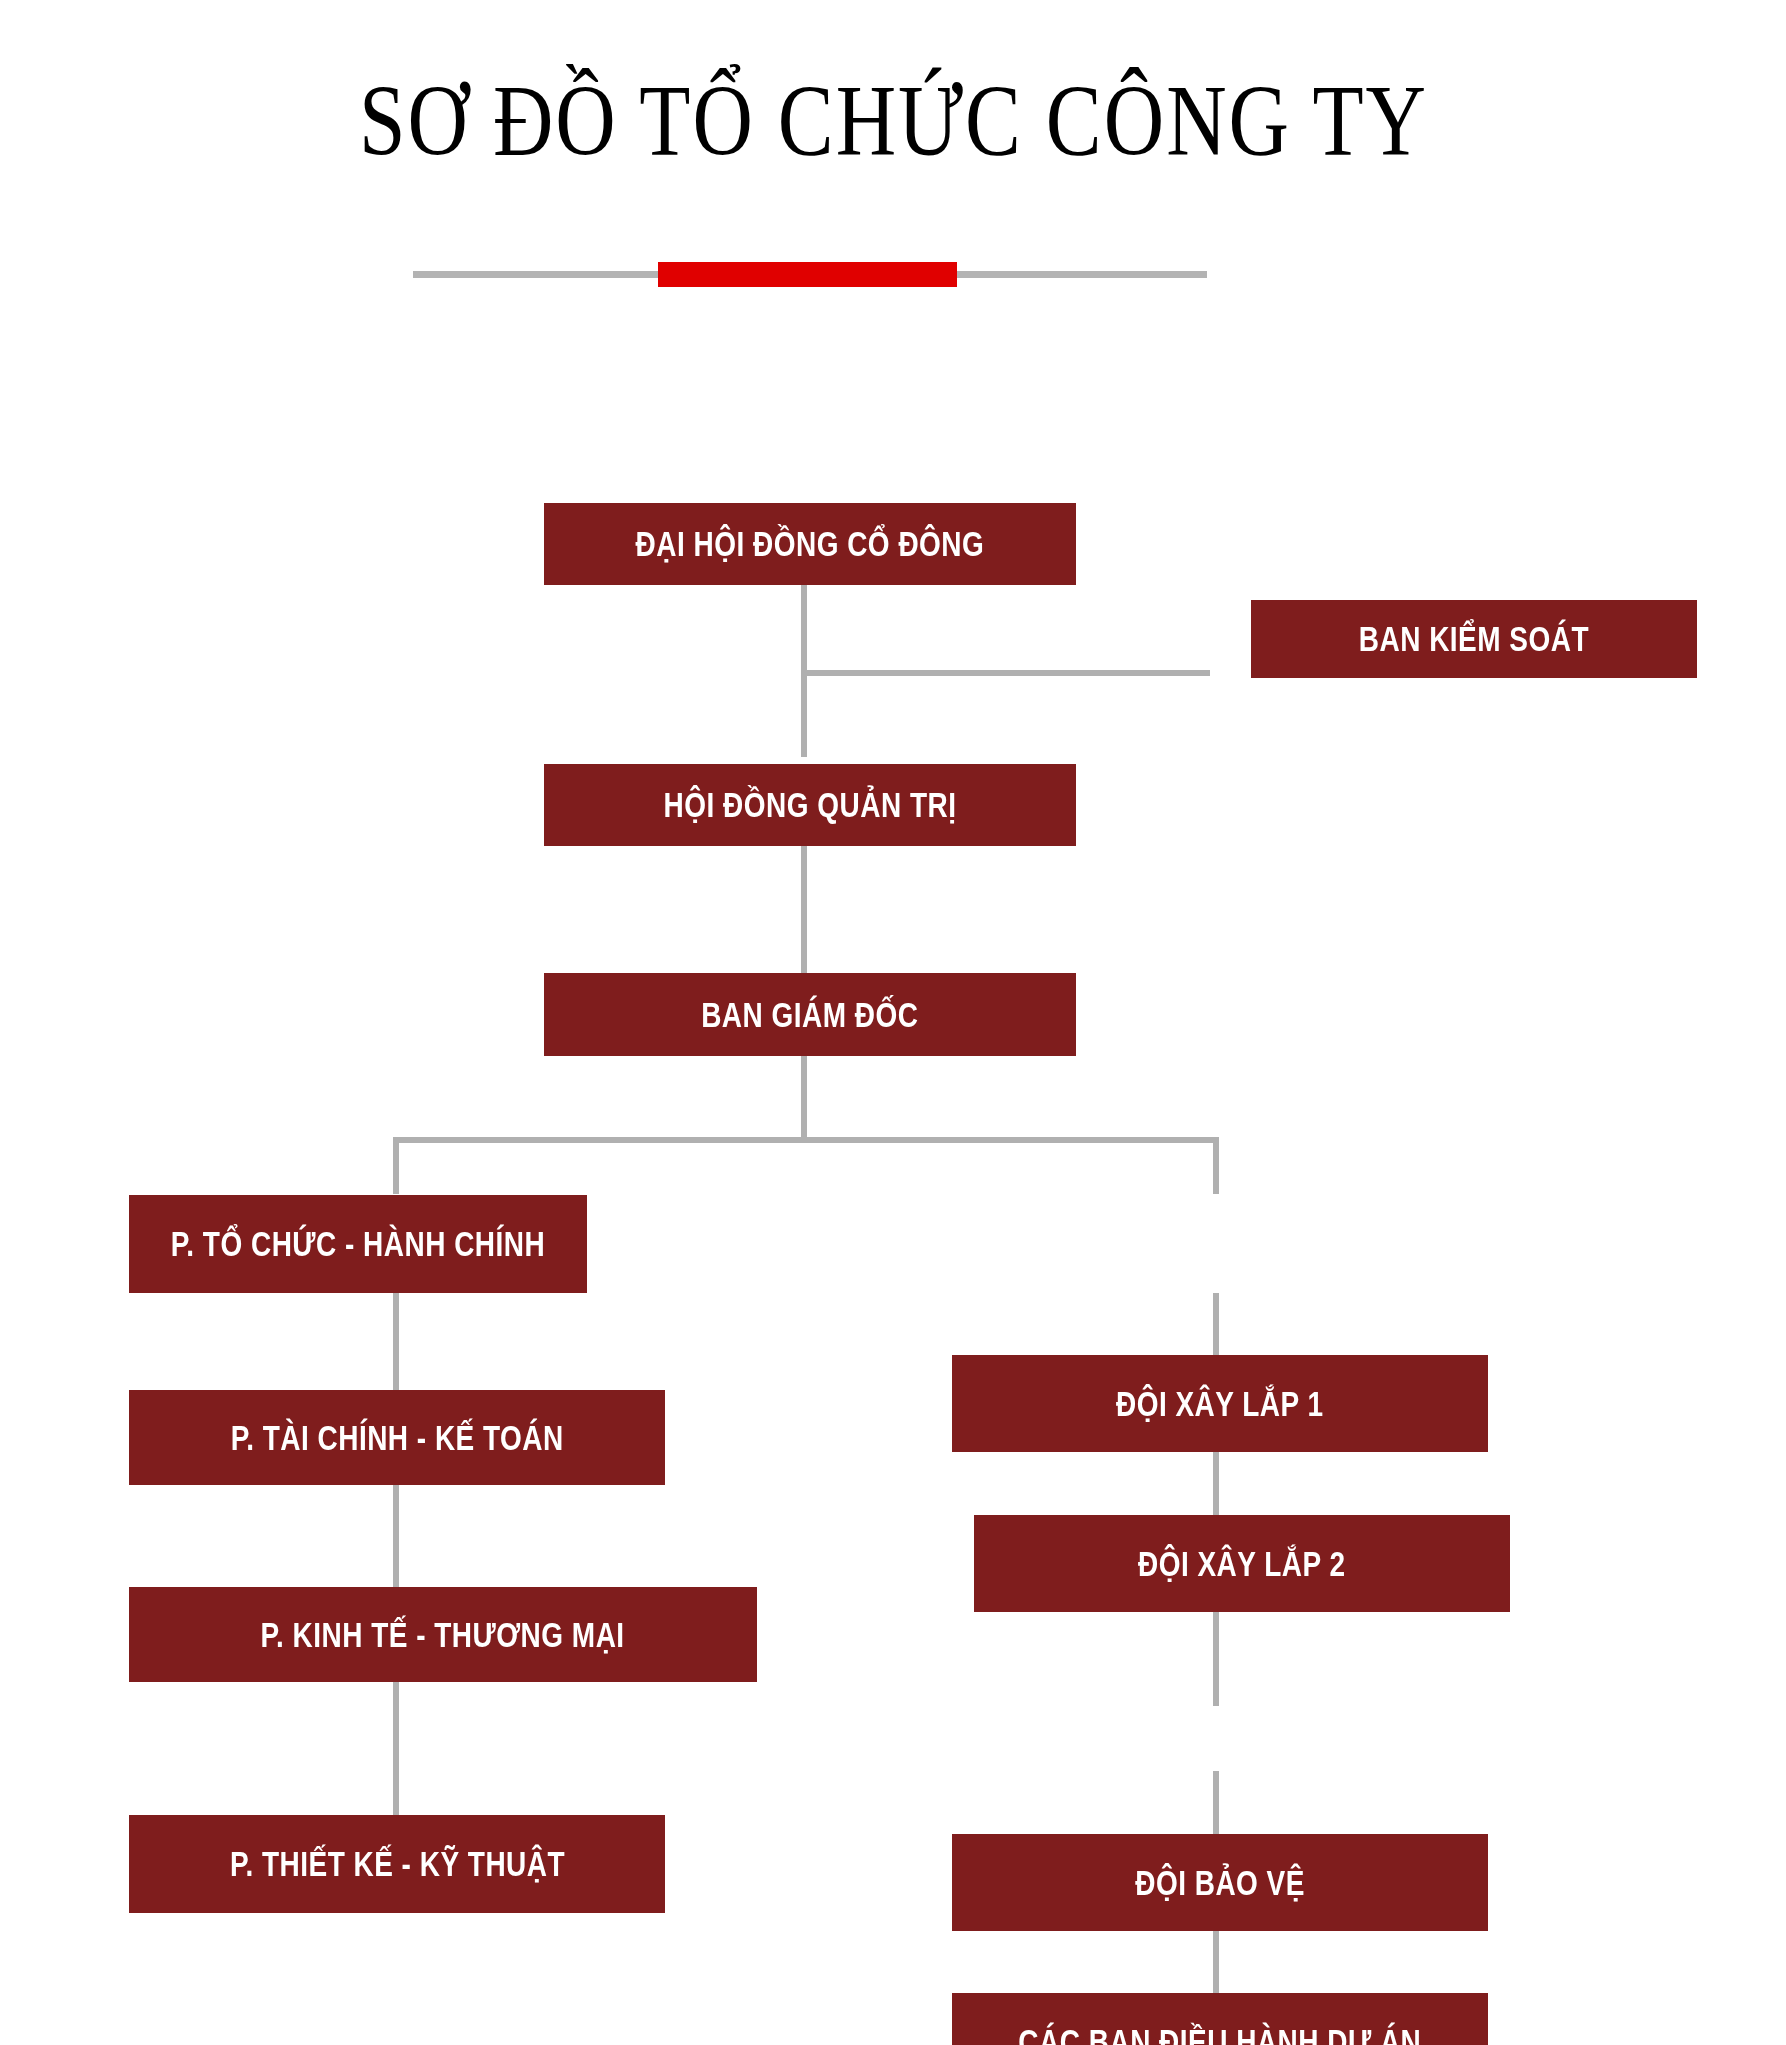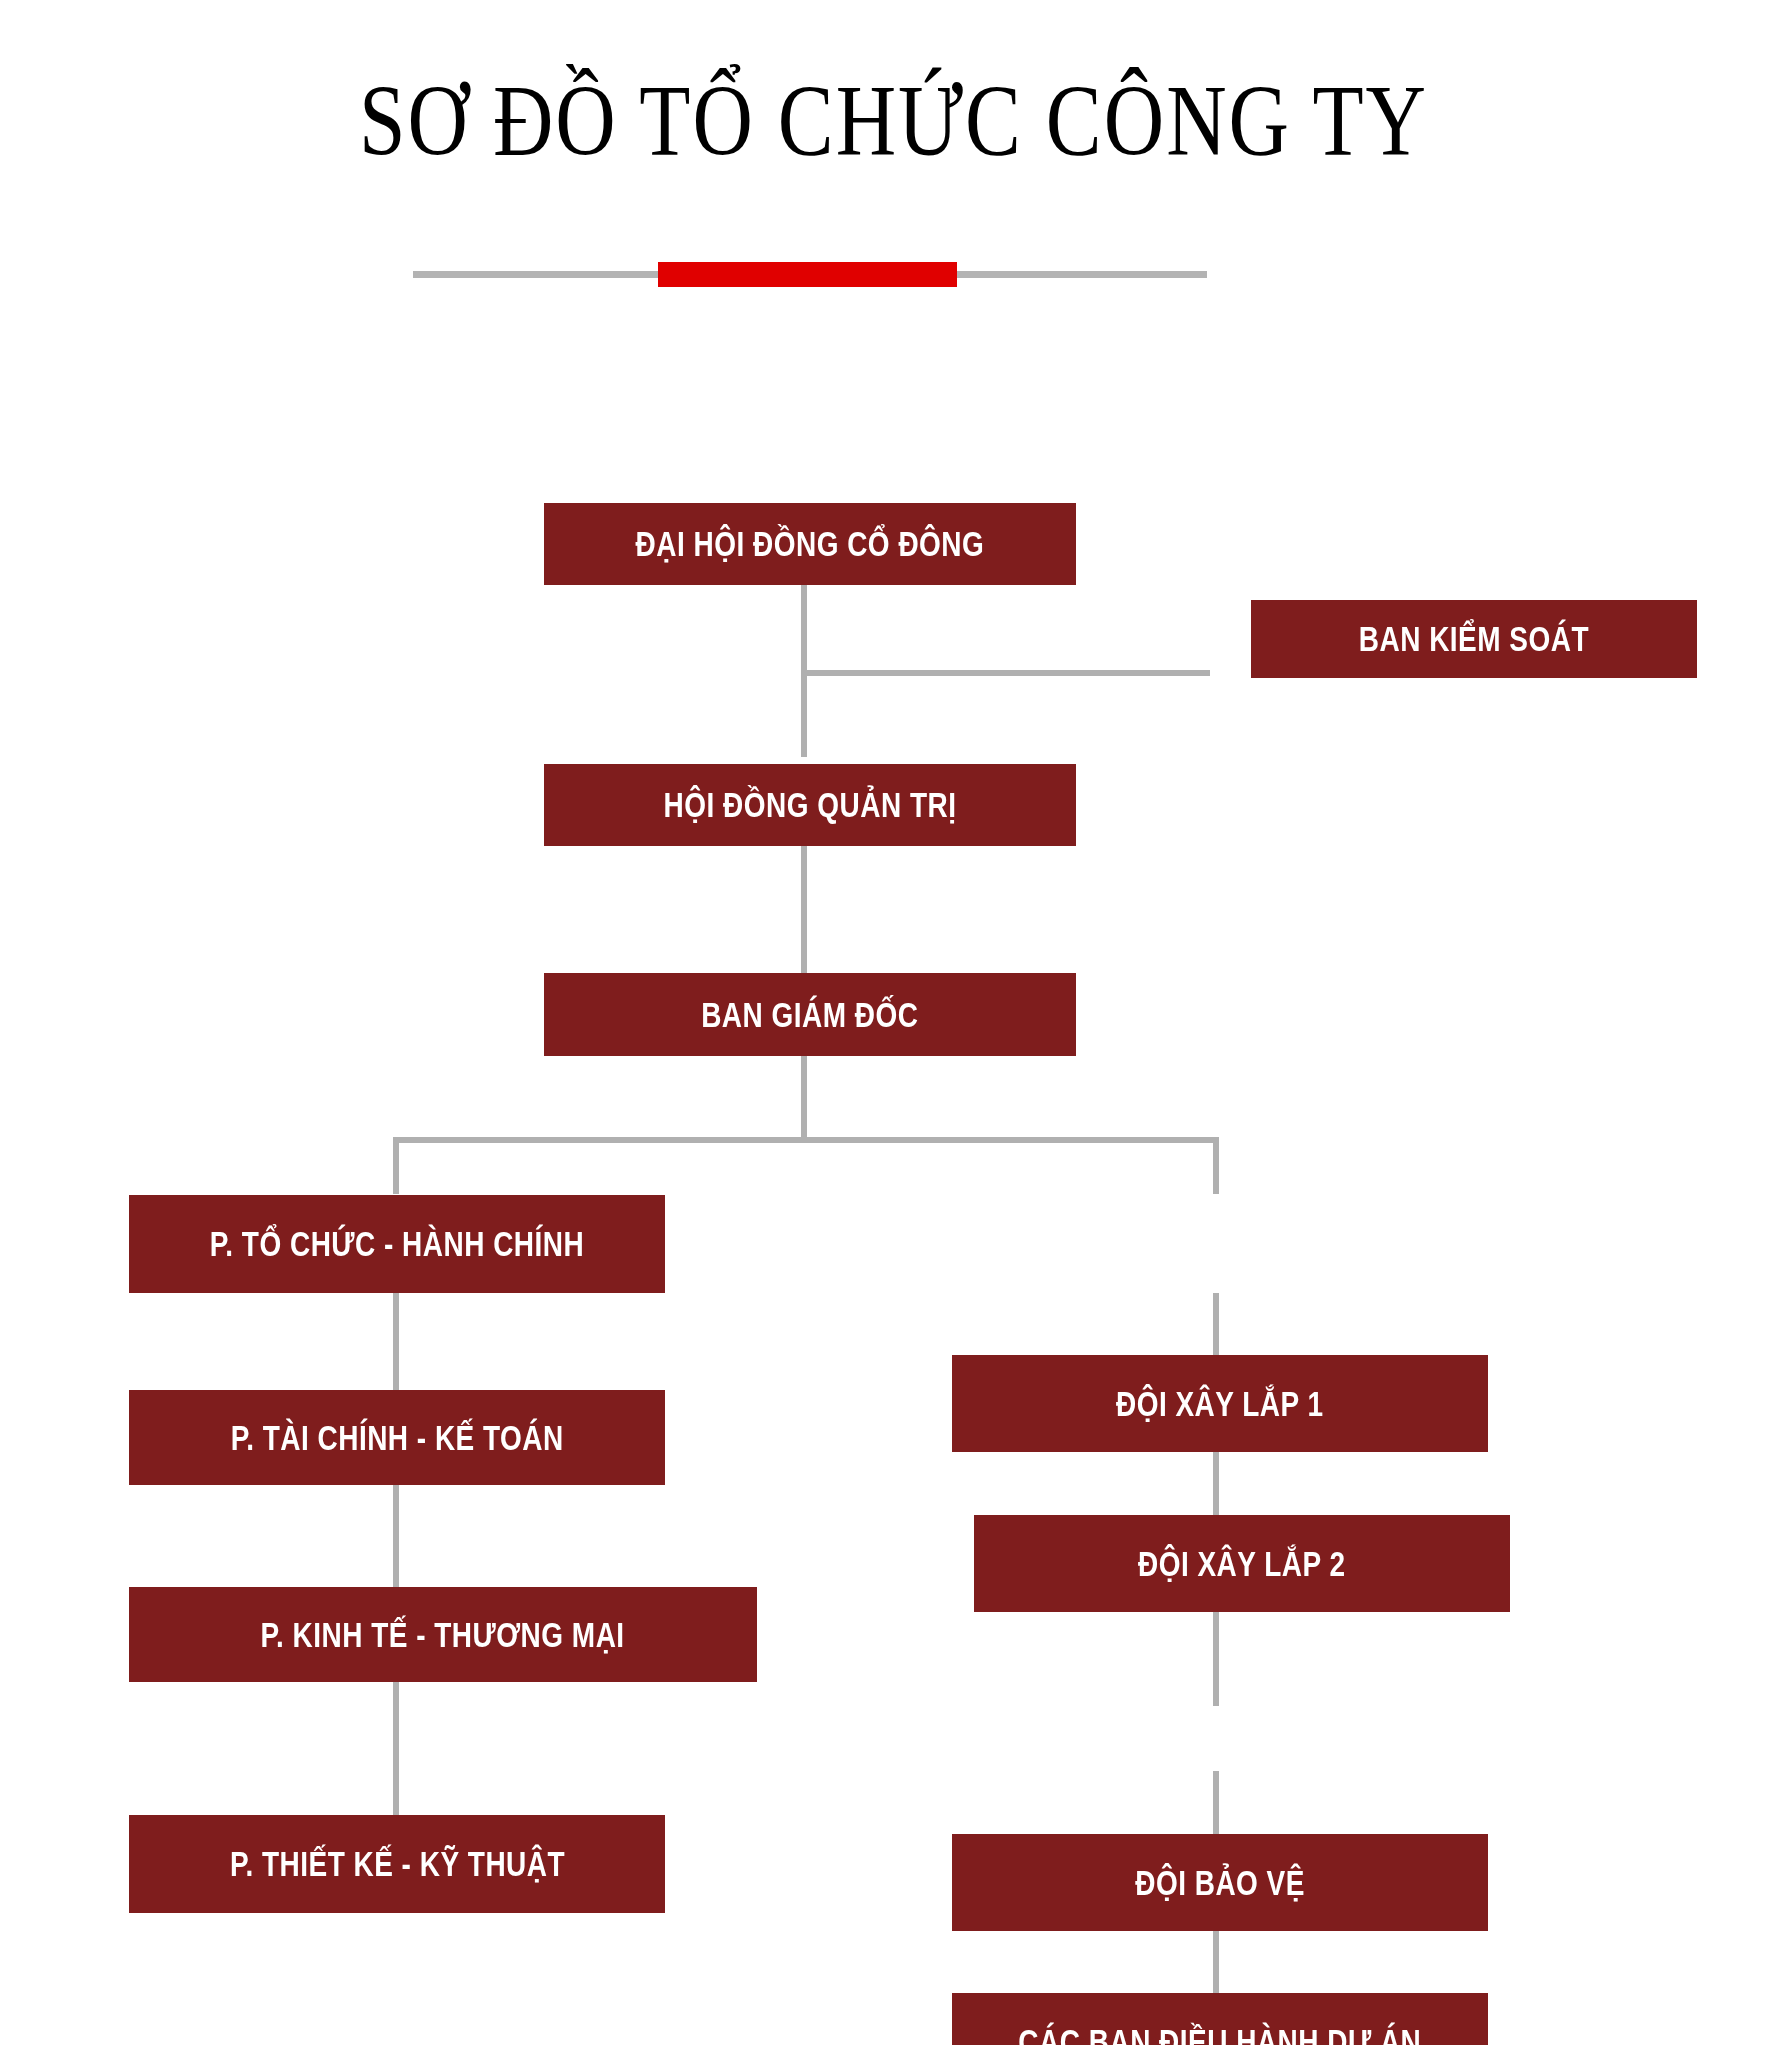--- a/index.html
+++ b/index.html
@@ -131,21 +131,21 @@
   </div>
 
   <div class="box" style="left:544px; top:764px; width:532px; height:82px;">
     <span>HỘI ĐỒNG QUẢN TRỊ</span>
   </div>
 
   <div class="box" style="left:544px; top:973px; width:532px; height:83px;">
     <span>BAN GIÁM ĐỐC</span>
   </div>
 
-  <div class="box" style="left:129px; top:1195px; width:536px; height:98px;">
+  <div class="box" style="left:129px; top:1195px; width:458px; height:98px;">
     <span>P. TỔ CHỨC - HÀNH CHÍNH</span>
   </div>
 
   <div class="box" style="left:129px; top:1390px; width:536px; height:95px;">
     <span>P. TÀI CHÍNH - KẾ TOÁN</span>
   </div>
 
   <div class="box" style="left:129px; top:1587px; width:628px; height:95px;">
     <span>P. KINH TẾ - THƯƠNG MẠI</span>
   </div>

